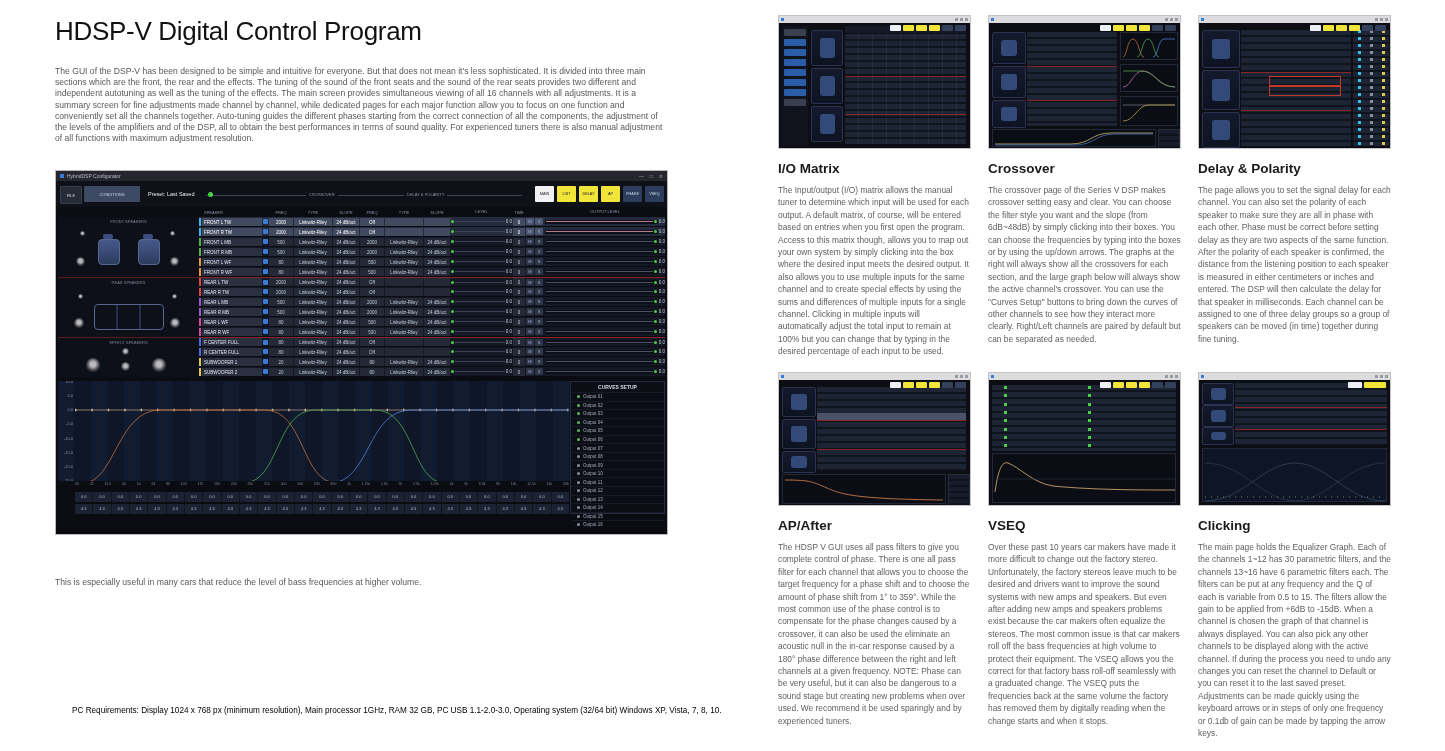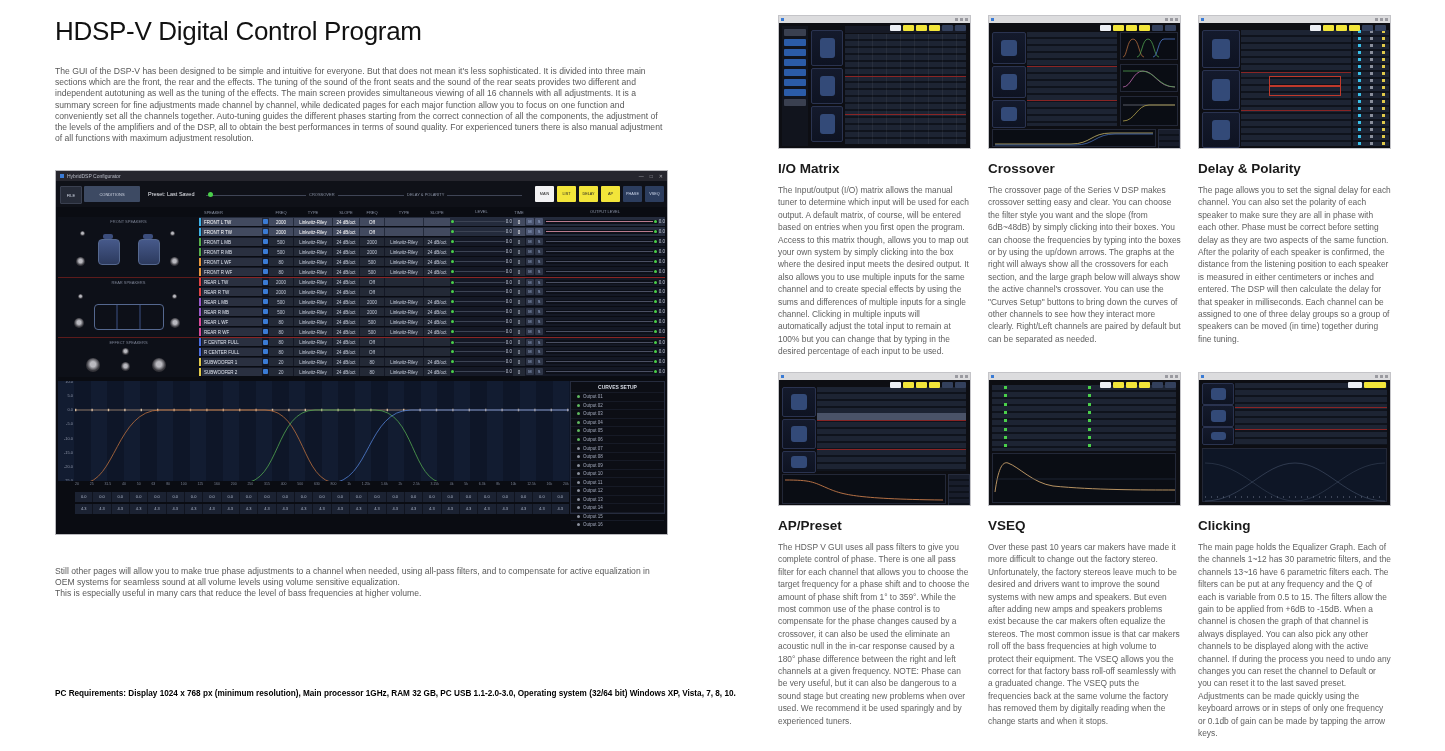--- a/index.html
+++ b/index.html
@@ -6,22 +6,22 @@
   body{width:1445px;height:751px;position:relative;background:#ffffff;
        font-family:"Liberation Sans",sans-serif;overflow:hidden;color:#333}
 
   
   .page-title{position:absolute;left:55px;top:16px;margin:0;font-size:26px;font-weight:400;
               letter-spacing:-0.3px;color:#111}
   .intro{position:absolute;left:55px;top:66px;width:614px;margin:0;
          font-size:8.6px;line-height:11.2px;color:#595959}
   .outro{position:absolute;left:55px;top:566px;width:614px;margin:0;
          font-size:8.6px;line-height:11.2px;color:#595959}
-  .footer-note{position:absolute;left:55px;top:689px;width:700px;margin:0;
-         font-size:8.2px;font-weight:700;color:#000}
+  .footer-note{position:absolute;left:55px;top:689px;width:700px;margin:17px;
+         font-size:8.2px;font-weight:400;color:#000}
 
   
   .shot{position:absolute;left:55px;top:170px;width:613px;height:365px;background:#0a0c12;
         border:1px solid #b9b9bd;box-sizing:border-box;overflow:hidden}
   .sh-titlebar{position:absolute;left:0;top:0;right:0;height:10px;background:#26262e;
         display:flex;align-items:center;gap:3px;padding:0 4px;box-sizing:border-box}
   .sh-appicon{width:4px;height:4px;background:#3a7bd5}
   .sh-title{font-size:5px;color:#b9bcc7;white-space:nowrap}
   .sh-wc{margin-left:auto;display:flex;gap:6px}
   .sh-wc i{font-style:normal;font-size:5px;color:#a7a7ad;line-height:10px}
@@ -837,21 +837,21 @@
 
         <div class="cvitem">
           <i class="cvdot" style="background: rgb(138, 143, 156);"></i>
           <span class="cvlbl">Output 16</span>
         </div>
       </div>
   </div>
 </div>
 
 <p class="outro">
-  <span>Still other pages will allow you to make true phase adjustments to a channel when needed, using all-pass filters, and to compensate for active equalization in OEM systems for seamless sound at all volume levels using volume sensitive equalization.</span><br>
+  <br>
   <span>This is especially useful in many cars that reduce the level of bass frequencies at higher volume.</span>
 </p>
 <p class="footer-note">PC Requirements: Display 1024 x 768 px (minimum resolution), Main processor 1GHz, RAM 32 GB, PC USB 1.1-2.0-3.0, Operating system (32/64 bit) Windows XP, Vista, 7, 8, 10.</p>
 
 <div class="feature f-c1 f-r1">
   <div class="thumb">
     <div class="tbar">
         <b></b>
         <span class="twin">
           <i></i>
@@ -1005,21 +1005,21 @@
     <div style="position:absolute;left:38px;top:40px;right:4px;height:7px;background:#4a5368"></div>
     <i class="rsep" style="left:38px;right:4px;top:47px"></i>
     <i class="rsep" style="left:38px;right:4px;top:76px"></i>
     <div class="tgraph" style="left:3px;top:101px;width:164px;height:30px">
       <svg width="162" height="28" viewBox="0 0 162 28">
           <path d="M2,5 C28,5 30,7 44,13 C58,19 70,24 160,25" stroke="#c77b4a" fill="none" stroke-width="0.9"></path>
         </svg>
     </div>
     <div class="tlist" style="left:169px;top:101px;width:20px;height:30px"></div>
   </div>
-  <h2 class="fhead">AP/Preset</h2>
+  <h2 class="fhead">AP/After</h2>
   <p class="fbody">The HDSP V GUI uses all pass filters to give you complete control of phase. There is one all pass filter for each channel that allows you to choose the target frequency for a phase shift and to choose the amount of phase shift from 1° to 359°. While the most common use of the phase control is to compensate for the phase changes caused by a crossover, it can also be used the eliminate an acoustic null in the in-car response caused by a 180° phase difference between the right and left channels at a given frequency. NOTE: Phase can be very useful, but it can also be dangerous to a sound stage but creating new problems when over used. We recommend it be used sparingly and by experienced tuners.</p>
 </div>
 
 <div class="feature f-c2 f-r2">
   <div class="thumb">
     <div class="tbar">
         <b></b>
         <span class="twin">
           <i></i>
           <i></i>

